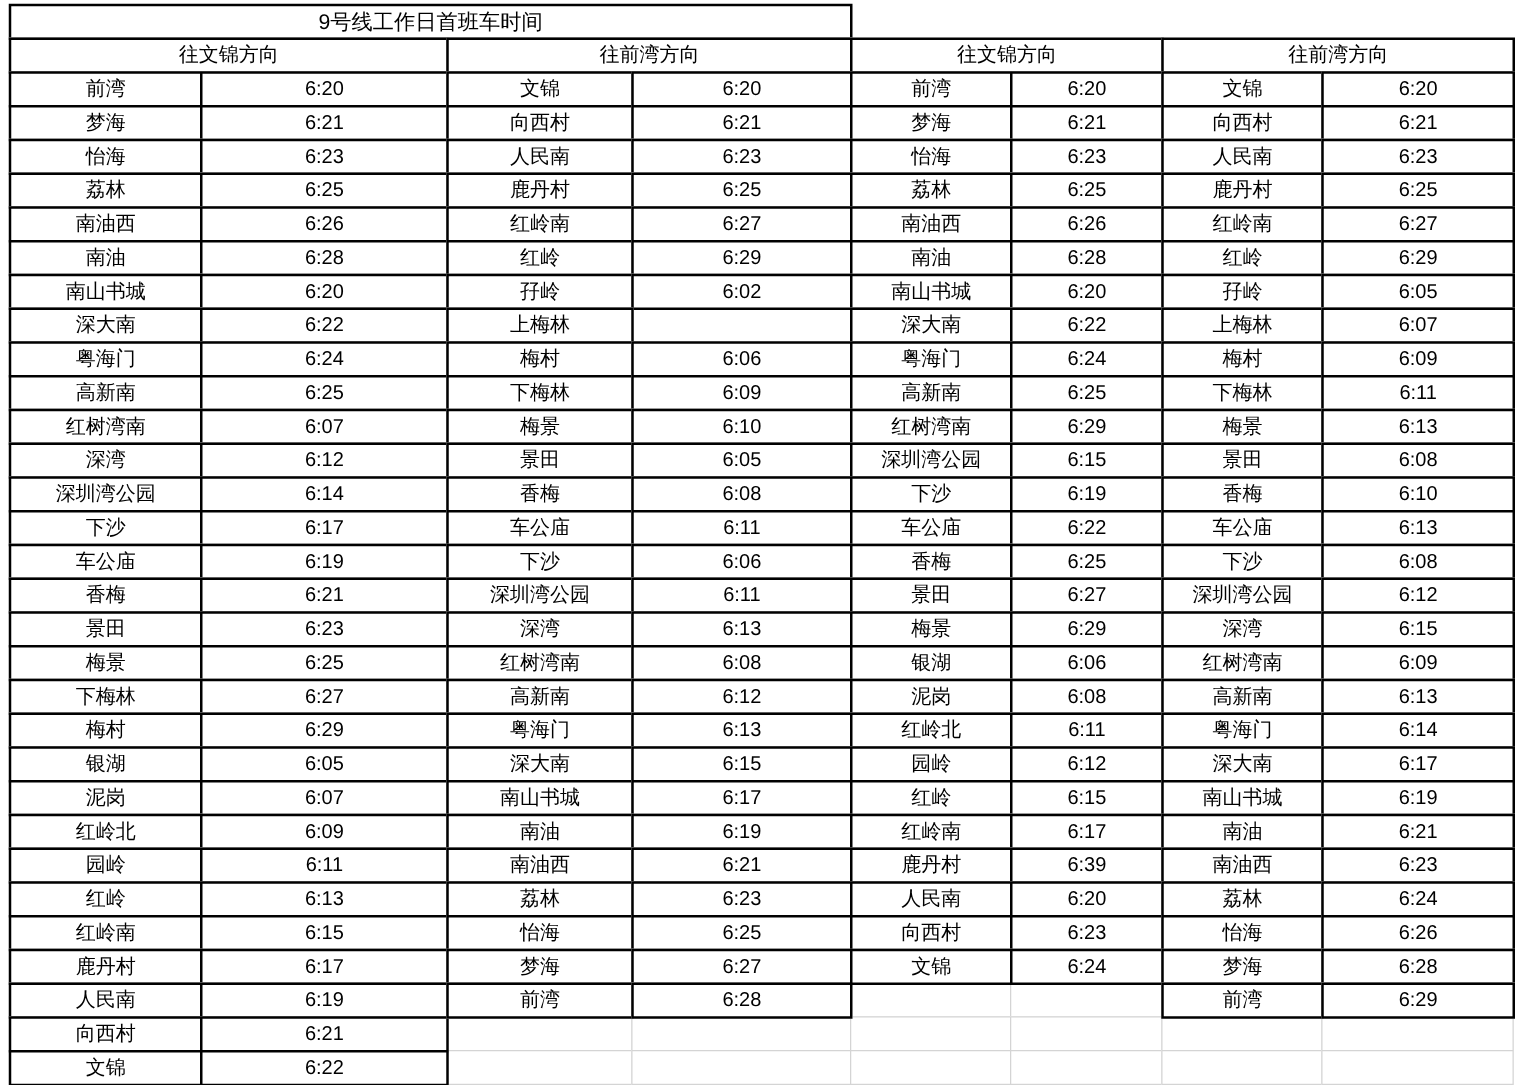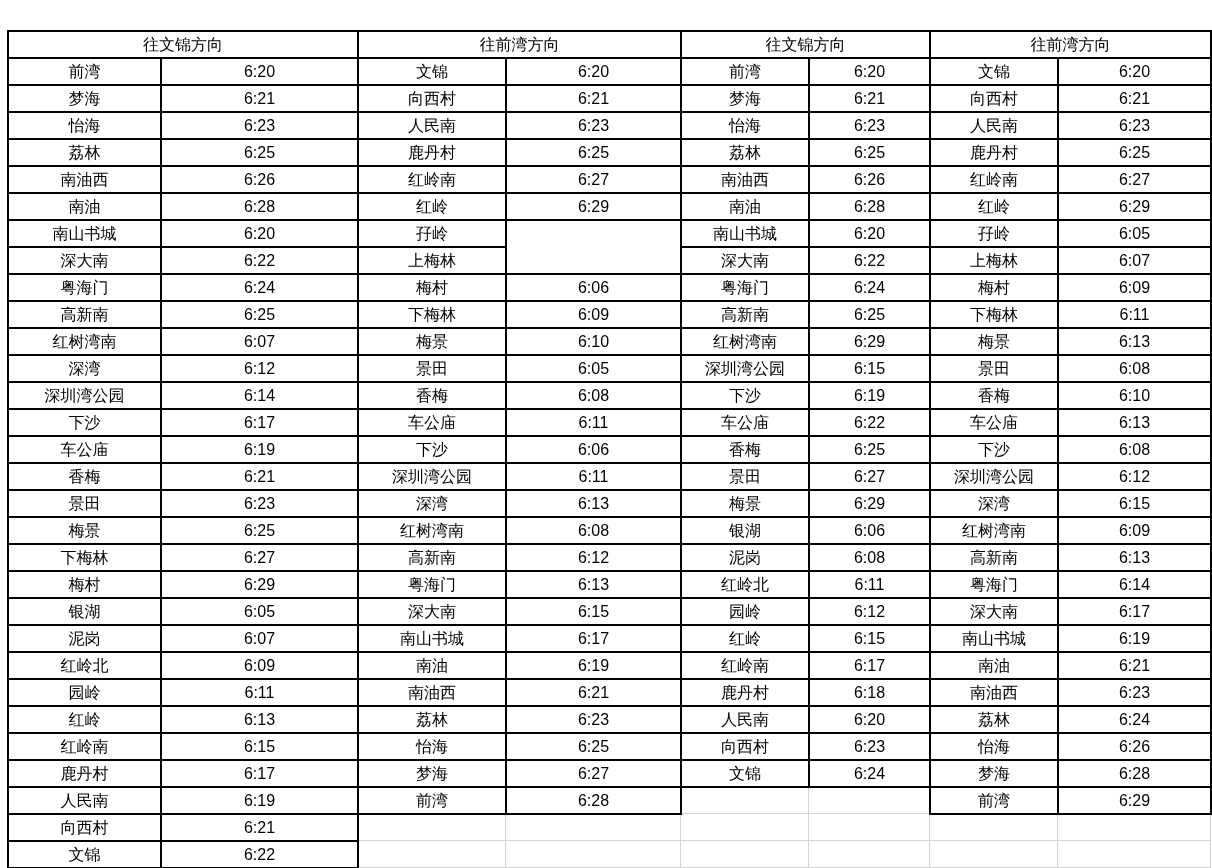--- a/index.html
+++ b/index.html
@@ -30,20 +30,21 @@
     <div class="cell ghost" style="left: 680px; top: 786px; width: 129px; height: 28px;"></div>
     <div class="cell ghost" style="left: 680px; top: 813px; width: 129px; height: 28px;"></div>
     <div class="cell ghost" style="left: 680px; top: 840px; width: 129px; height: 28px;"></div>
     <div class="cell ghost" style="left: 808px; top: 786px; width: 122px; height: 28px;"></div>
     <div class="cell ghost" style="left: 808px; top: 813px; width: 122px; height: 28px;"></div>
     <div class="cell ghost" style="left: 808px; top: 840px; width: 122px; height: 28px;"></div>
     <div class="cell ghost" style="left: 929px; top: 813px; width: 129px; height: 28px;"></div>
     <div class="cell ghost" style="left: 929px; top: 840px; width: 129px; height: 28px;"></div>
     <div class="cell ghost" style="left: 1057px; top: 813px; width: 154px; height: 28px;"></div>
     <div class="cell ghost" style="left: 1057px; top: 840px; width: 154px; height: 28px;"></div>
+    <div class="cell solid title" style="left: 7px; top: 3px; width: 675px; height: 29px;">9号线工作日首班车时间</div>
     <div class="cell solid header" style="left: 7px; top: 30px; width: 352px; height: 29px;">往文锦方向</div>
     <div class="cell solid" style="left: 7px; top: 57px; width: 155px; height: 29px;">前湾</div>
     <div class="cell solid time" style="left: 160px; top: 57px; width: 199px; height: 29px;">6:20</div>
     <div class="cell solid" style="left: 7px; top: 84px; width: 155px; height: 29px;">梦海</div>
     <div class="cell solid time" style="left: 160px; top: 84px; width: 199px; height: 29px;">6:21</div>
     <div class="cell solid" style="left: 7px; top: 111px; width: 155px; height: 29px;">怡海</div>
     <div class="cell solid time" style="left: 160px; top: 111px; width: 199px; height: 29px;">6:23</div>
     <div class="cell solid" style="left: 7px; top: 138px; width: 155px; height: 29px;">荔林</div>
     <div class="cell solid time" style="left: 160px; top: 138px; width: 199px; height: 29px;">6:25</div>
     <div class="cell solid" style="left: 7px; top: 165px; width: 155px; height: 29px;">南油西</div>
@@ -105,20 +106,21 @@
     <div class="cell solid time" style="left: 505px; top: 84px; width: 177px; height: 29px;">6:21</div>
     <div class="cell solid" style="left: 357px; top: 111px; width: 150px; height: 29px;">人民南</div>
     <div class="cell solid time" style="left: 505px; top: 111px; width: 177px; height: 29px;">6:23</div>
     <div class="cell solid" style="left: 357px; top: 138px; width: 150px; height: 29px;">鹿丹村</div>
     <div class="cell solid time" style="left: 505px; top: 138px; width: 177px; height: 29px;">6:25</div>
     <div class="cell solid" style="left: 357px; top: 165px; width: 150px; height: 29px;">红岭南</div>
     <div class="cell solid time" style="left: 505px; top: 165px; width: 177px; height: 29px;">6:27</div>
     <div class="cell solid" style="left: 357px; top: 192px; width: 150px; height: 29px;">红岭</div>
     <div class="cell solid time" style="left: 505px; top: 192px; width: 177px; height: 29px;">6:29</div>
     <div class="cell solid" style="left: 357px; top: 219px; width: 150px; height: 29px;">孖岭</div>
+    <div class="cell solid time" style="left: 505px; top: 219px; width: 177px; height: 29px;">6:02</div>
     <div class="cell solid" style="left: 357px; top: 246px; width: 150px; height: 29px;">上梅林</div>
     <div class="cell solid" style="left: 357px; top: 273px; width: 150px; height: 29px;">梅村</div>
     <div class="cell solid time" style="left: 505px; top: 273px; width: 177px; height: 29px;">6:06</div>
     <div class="cell solid" style="left: 357px; top: 300px; width: 150px; height: 29px;">下梅林</div>
     <div class="cell solid time" style="left: 505px; top: 300px; width: 177px; height: 29px;">6:09</div>
     <div class="cell solid" style="left: 357px; top: 327px; width: 150px; height: 29px;">梅景</div>
     <div class="cell solid time" style="left: 505px; top: 327px; width: 177px; height: 29px;">6:10</div>
     <div class="cell solid" style="left: 357px; top: 354px; width: 150px; height: 29px;">景田</div>
     <div class="cell solid time" style="left: 505px; top: 354px; width: 177px; height: 29px;">6:05</div>
     <div class="cell solid" style="left: 357px; top: 381px; width: 150px; height: 29px;">香梅</div>
@@ -194,21 +196,21 @@
     <div class="cell solid time" style="left: 808px; top: 543px; width: 123px; height: 29px;">6:08</div>
     <div class="cell solid" style="left: 680px; top: 570px; width: 130px; height: 29px;">红岭北</div>
     <div class="cell solid time" style="left: 808px; top: 570px; width: 123px; height: 29px;">6:11</div>
     <div class="cell solid" style="left: 680px; top: 597px; width: 130px; height: 29px;">园岭</div>
     <div class="cell solid time" style="left: 808px; top: 597px; width: 123px; height: 29px;">6:12</div>
     <div class="cell solid" style="left: 680px; top: 624px; width: 130px; height: 29px;">红岭</div>
     <div class="cell solid time" style="left: 808px; top: 624px; width: 123px; height: 29px;">6:15</div>
     <div class="cell solid" style="left: 680px; top: 651px; width: 130px; height: 29px;">红岭南</div>
     <div class="cell solid time" style="left: 808px; top: 651px; width: 123px; height: 29px;">6:17</div>
     <div class="cell solid" style="left: 680px; top: 678px; width: 130px; height: 29px;">鹿丹村</div>
-    <div class="cell solid time" style="left: 808px; top: 678px; width: 123px; height: 29px;">6:18</div>
+    <div class="cell solid time" style="left: 808px; top: 678px; width: 123px; height: 29px;">6:39</div>
     <div class="cell solid" style="left: 680px; top: 705px; width: 130px; height: 29px;">人民南</div>
     <div class="cell solid time" style="left: 808px; top: 705px; width: 123px; height: 29px;">6:20</div>
     <div class="cell solid" style="left: 680px; top: 732px; width: 130px; height: 29px;">向西村</div>
     <div class="cell solid time" style="left: 808px; top: 732px; width: 123px; height: 29px;">6:23</div>
     <div class="cell solid" style="left: 680px; top: 759px; width: 130px; height: 29px;">文锦</div>
     <div class="cell solid time" style="left: 808px; top: 759px; width: 123px; height: 29px;">6:24</div>
     <div class="cell solid header" style="left: 929px; top: 30px; width: 283px; height: 29px;">往前湾方向</div>
     <div class="cell solid" style="left: 929px; top: 57px; width: 130px; height: 29px;">文锦</div>
     <div class="cell solid time" style="left: 1057px; top: 57px; width: 155px; height: 29px;">6:20</div>
     <div class="cell solid" style="left: 929px; top: 84px; width: 130px; height: 29px;">向西村</div>

